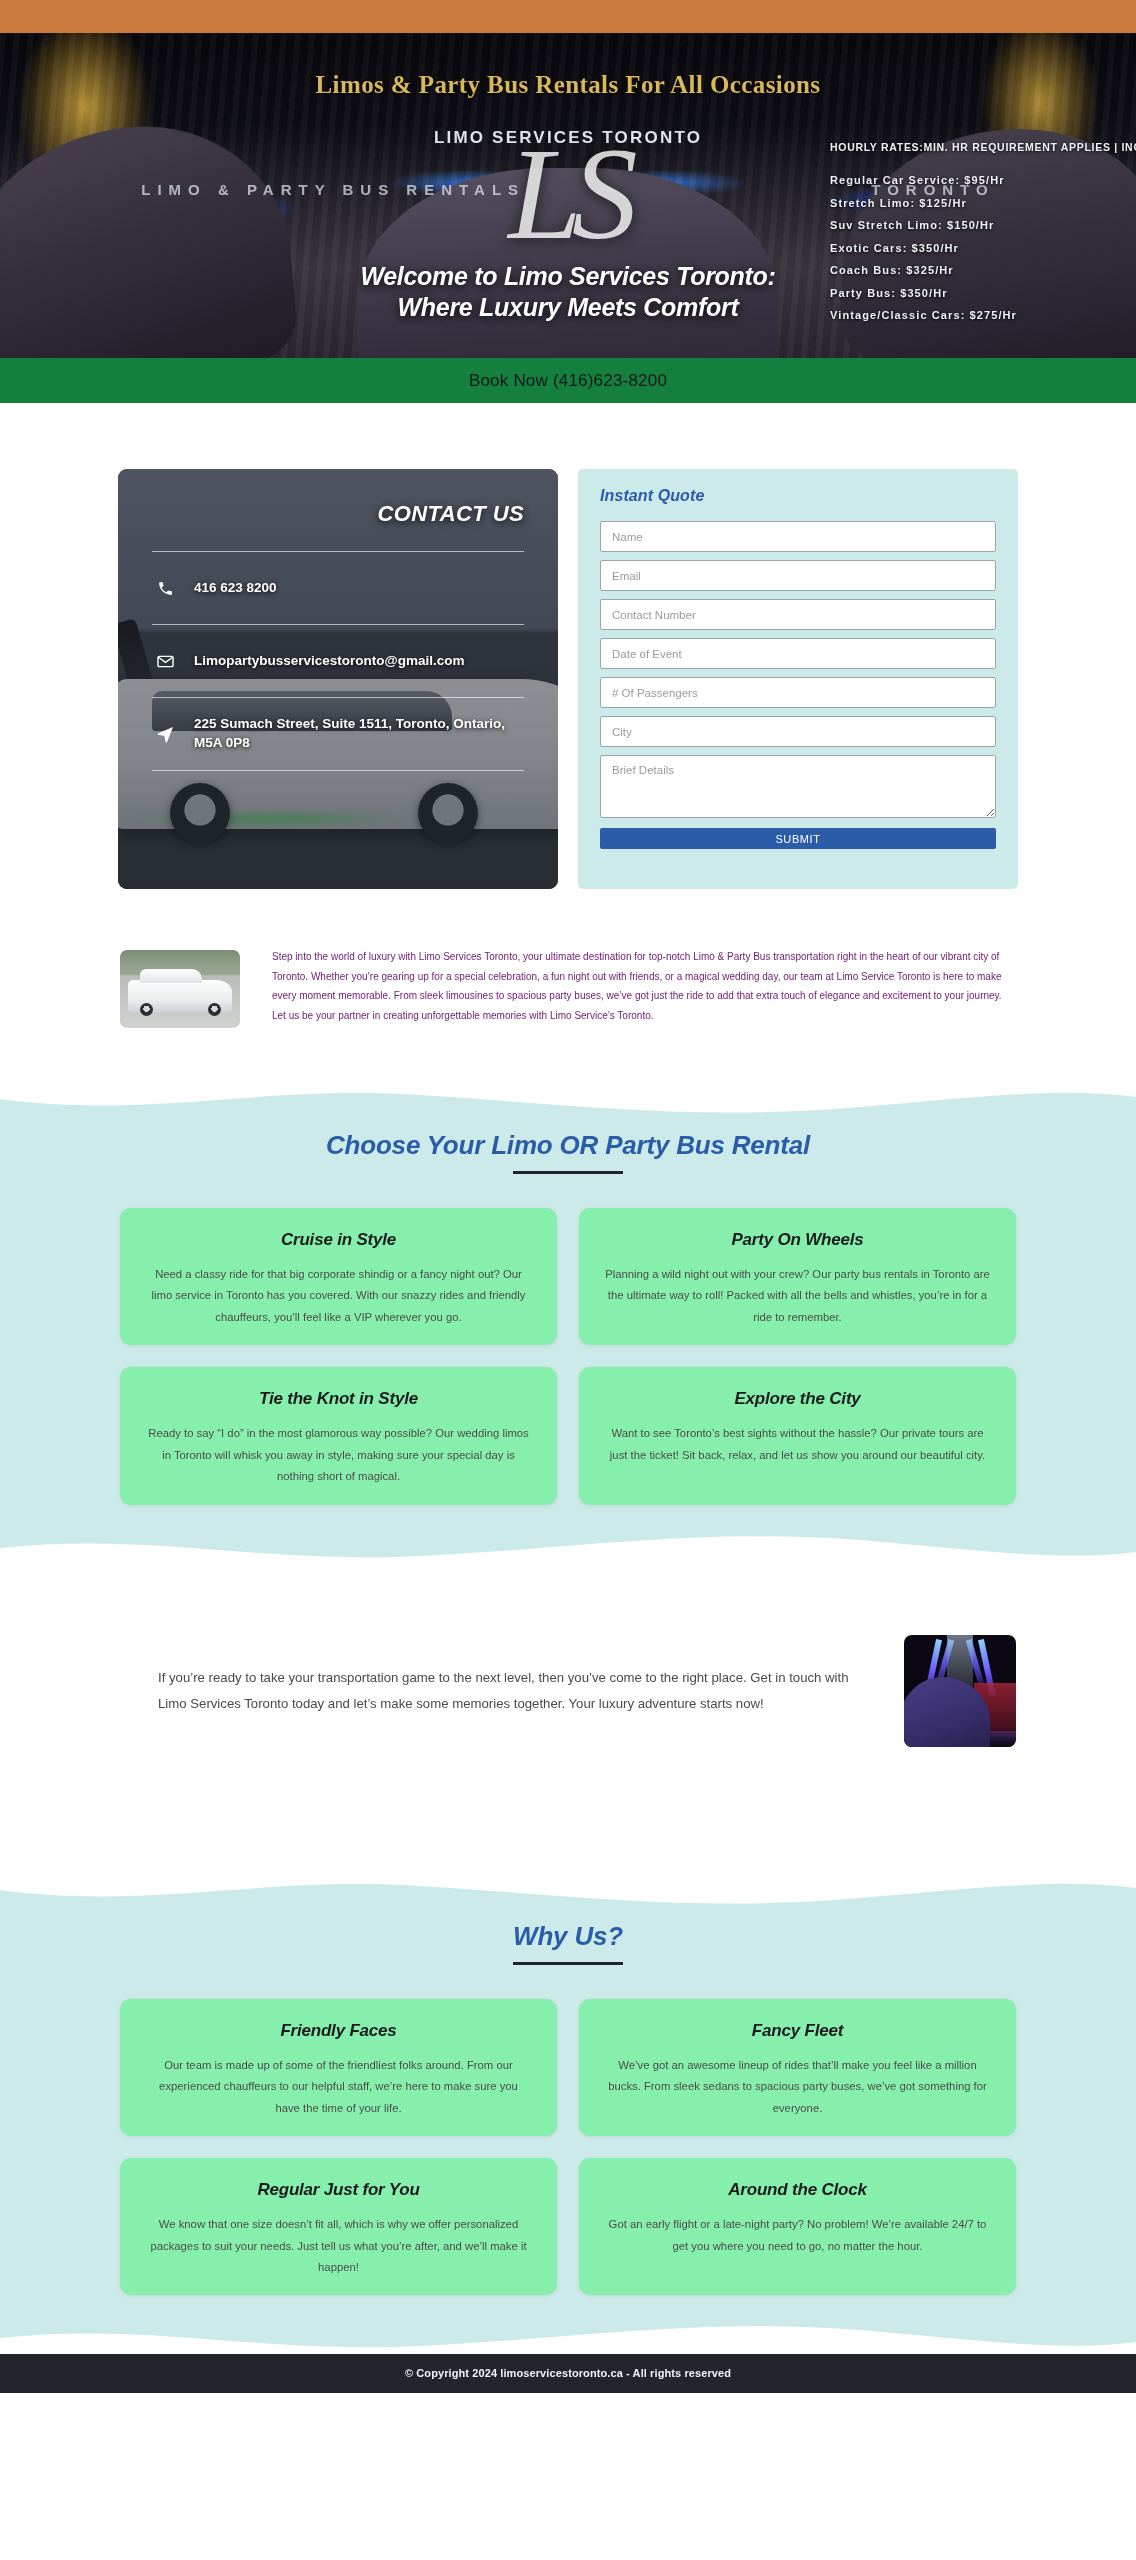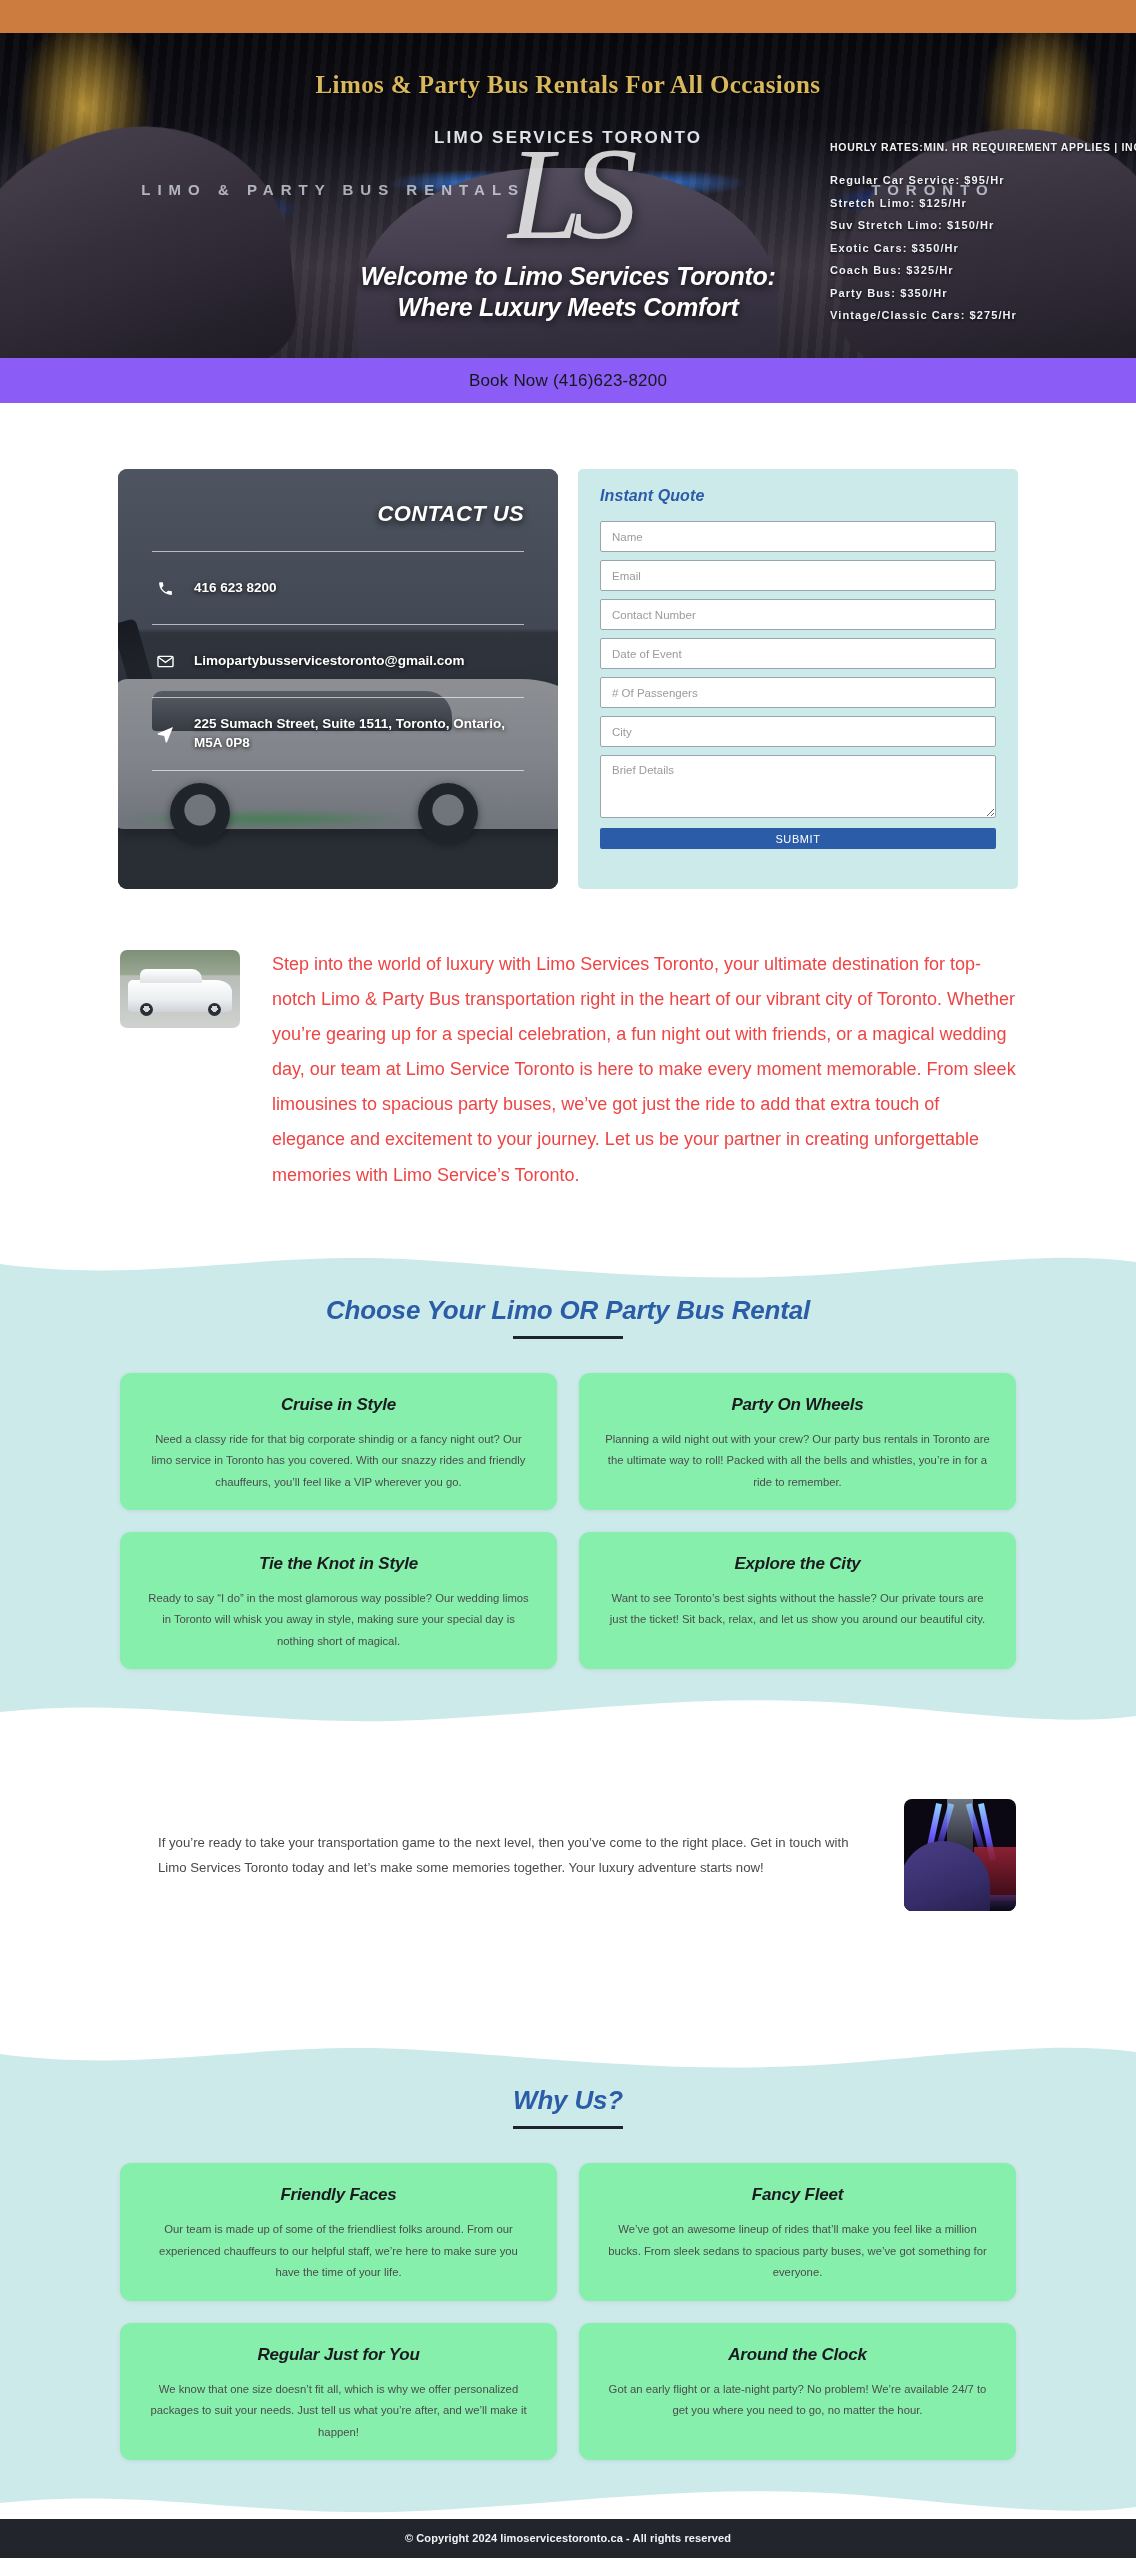--- a/index.html
+++ b/index.html
@@ -145,21 +145,21 @@
     font-weight: 700;
     color: #eef1f5;
     letter-spacing: 1.1px;
     white-space: nowrap;
     margin-bottom: 10.5px;
     text-shadow: 0 1px 3px rgba(0,0,0,.95);
   }
 
   
   .booknow {
-    background: #8b5cf6;
+    background: #15803d;
     height: 45px;
     display: flex;
     align-items: center;
     justify-content: center;
     font-size: 17px;
     color: #15181c;
     letter-spacing: .2px;
   }
 
   
@@ -323,23 +323,23 @@
     content:""; position:absolute; left:12px; top:-11px;
     width: 62px; height: 14px;
     background: linear-gradient(180deg,#fff,#dfe2e6);
     border-radius: 6px 10px 0 0;
   }
   .intro-img .whl { position:absolute; bottom:12px; width:13px;height:13px;border-radius:50%;
     background: radial-gradient(circle at 50% 45%, #d5d9de 0 32%, #2b2e33 34% 100%); }
   .intro-img .whl.a { left: 20px; }
   .intro-img .whl.b { left: 88px; }
   .intro-text {
-    font-size: 18px;
+    font-size: 10px;
     line-height: 1.95;
-    color: #ef4444;
+    color: #701a75;
     max-width: 760px;
   }
 
   
   .wave-sec {
     position: relative;
     background: #cdeaea;
     margin-top: 58px;
     padding: 44px 0 58px 0;
   }

